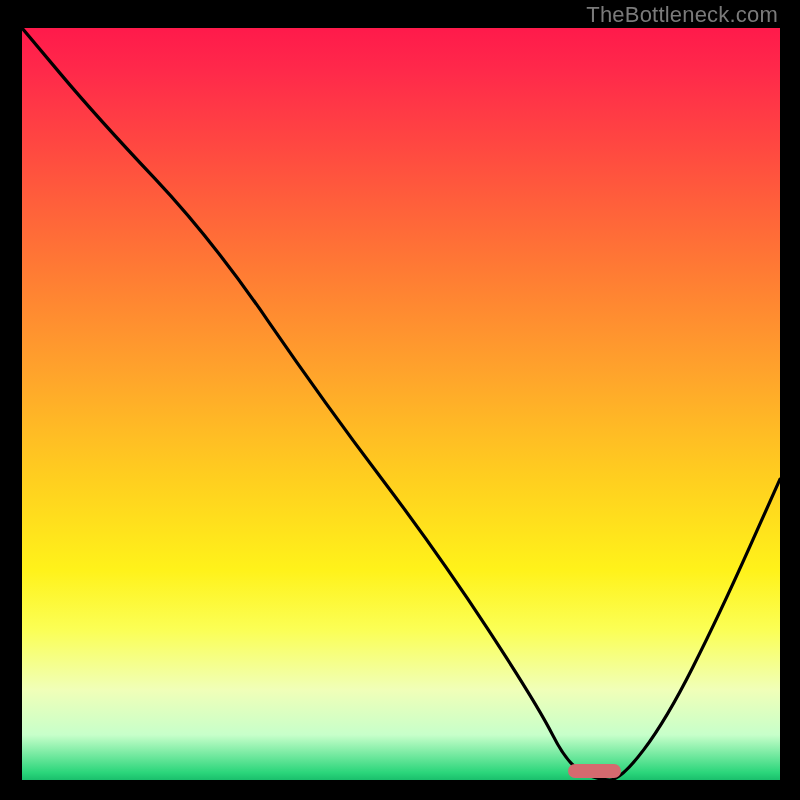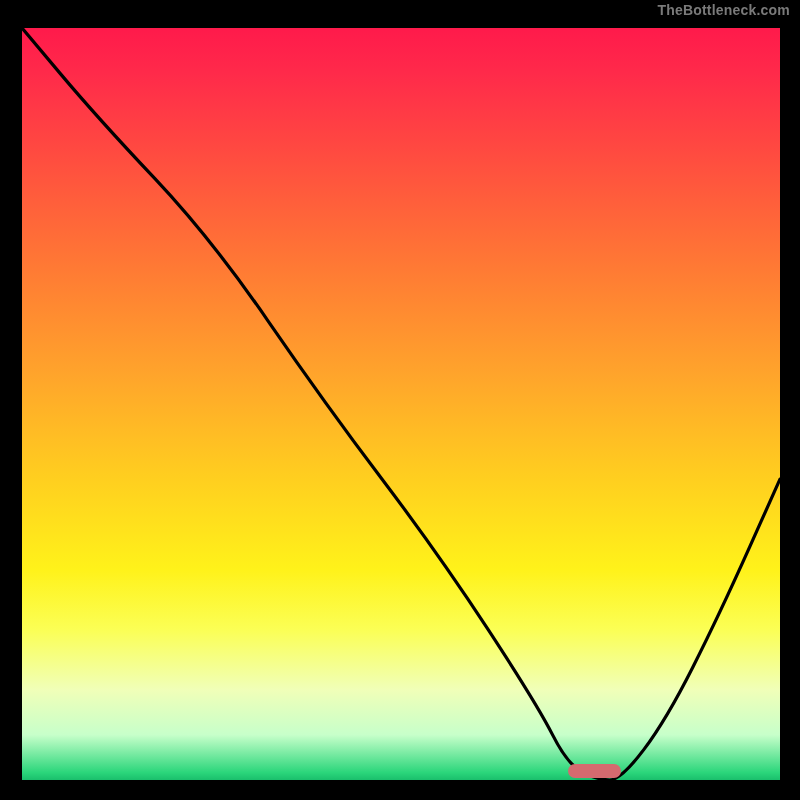--- a/index.html
+++ b/index.html
@@ -6,25 +6,25 @@
   html, body { width: 800px; height: 800px; overflow: hidden; background: #fff; }
   .frame {
     position: relative;
     width: 800px;
     height: 800px;
     background: #000;
   }
   .watermark {
     position: absolute;
     top: 2px;
-    right: 10px;
+    right: 22px;
     color: #7a7a7a;
     font-family: Arial, Helvetica, sans-serif;
-    font-size: 14px;
-    font-weight: 700;
+    font-size: 22px;
+    font-weight: 400;
     letter-spacing: 0.2px;
     user-select: none;
   }
   .plot {
     position: absolute;
     left: 22px;
     top: 28px;
     width: 758px;   
     height: 752px;  
     background: linear-gradient(

